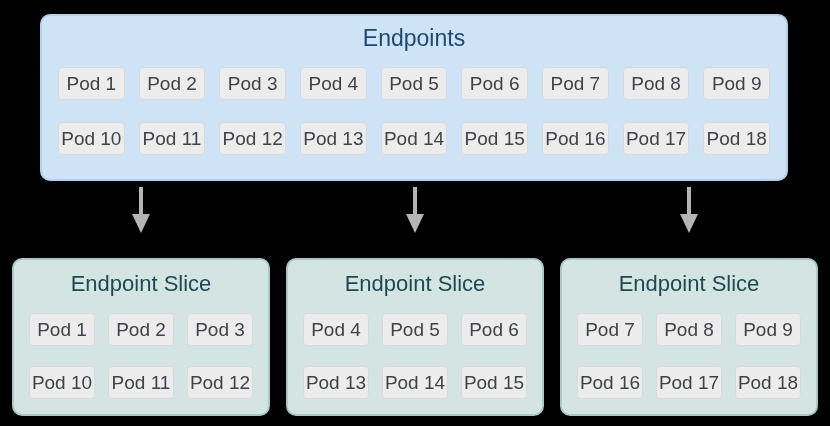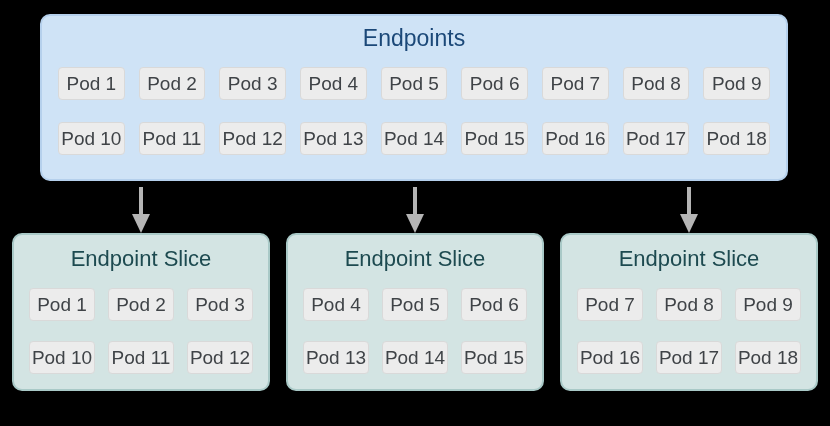--- a/index.html
+++ b/index.html
@@ -82,21 +82,21 @@
     height: 27px;
     background: var(--arrow);
   }
   .arrow-head {
     width: 0; height: 0;
     border-left: 9px solid transparent;
     border-right: 9px solid transparent;
     border-top: 19px solid var(--arrow);
   }
   .slice-panel {
-    top: 233px;
+    top: 258px;
     width: 258px; height: 158px;
     background: var(--slice_bg);
     border: 2px solid var(--slice_border);
   }
   .slice-1 { left: 12px; }
   .slice-2 { left: 286px; }
   .slice-3 { left: 560px; }
   .slice-title {
     margin-top: 10px;
     font-size: 22px;

